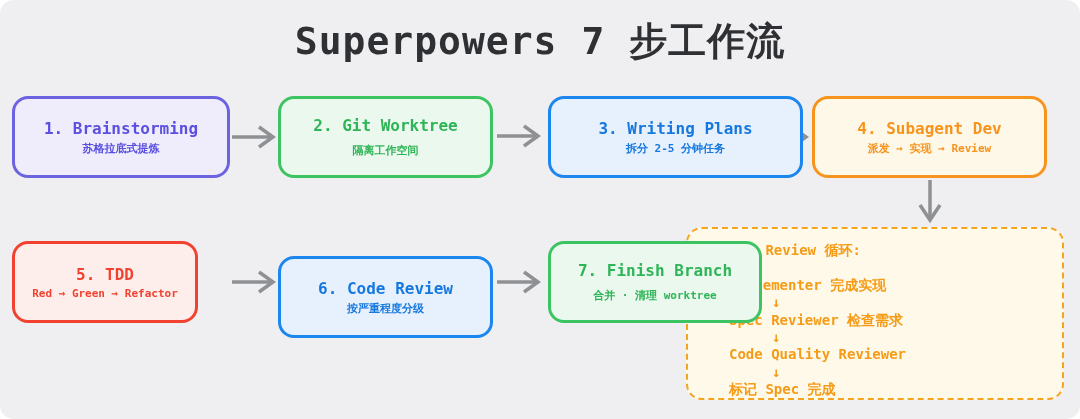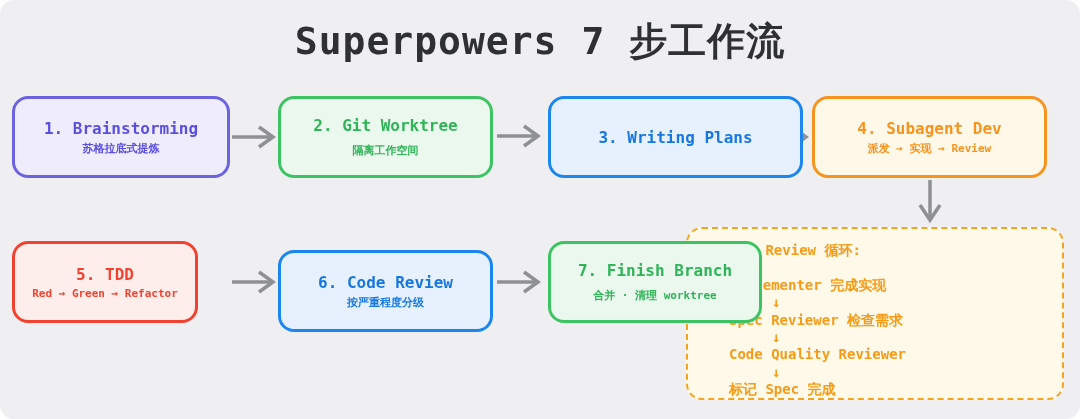--- a/index.html
+++ b/index.html
@@ -42,21 +42,21 @@
   .green  { border-color: #3CC463; background: #EAF8EE; color: #2FB457; gap: 8px; }
   .blue   { border-color: #1B86EE; background: #E7F1FD; color: #1678DF; }
   .orange { border-color: #F6941E; background: #FEF8E8; color: #F6941E; }
   .red    { border-color: #F2422F; background: #FDEEEC; color: #F2422F; }
 
   #b1 { left: 12px;  top: 96px;  width: 218px; }
   #b2 { left: 278px; top: 96px;  width: 215px; }
   #b3 { left: 548px; top: 96px;  width: 255px; }
   #b4 { left: 812px; top: 96px;  width: 235px; }
   #b5 { left: 12px;  top: 241px; width: 186px; }
-  #b6 { left: 278px; top: 250px; width: 215px; }
+  #b6 { left: 278px; top: 256px; width: 215px; }
   #b7 { left: 548px; top: 241px; width: 214px; z-index: 4; }
 
   .loopbox {
     position: absolute;
     left: 686px; top: 227px;
     width: 378px; height: 173px;
     box-sizing: border-box;
     border: 2.5px dashed #F5A41F;
     border-radius: 16px;
     background: #FEF9E8;
@@ -89,20 +89,21 @@
   <div class="node purple" id="b1">
     <div class="t">1. Brainstorming</div>
     <div class="s">苏格拉底式提炼</div>
   </div>
   <div class="node green" id="b2">
     <div class="t">2. Git Worktree</div>
     <div class="s">隔离工作空间</div>
   </div>
   <div class="node blue" id="b3">
     <div class="t">3. Writing Plans</div>
+    <div class="s">拆分 2-5 分钟任务</div>
   </div>
   <div class="node orange" id="b4">
     <div class="t">4. Subagent Dev</div>
     <div class="s">派发 → 实现 → Review</div>
   </div>
 
   <div class="node red" id="b5">
     <div class="t">5. TDD</div>
     <div class="s">Red → Green → Refactor</div>
   </div>

